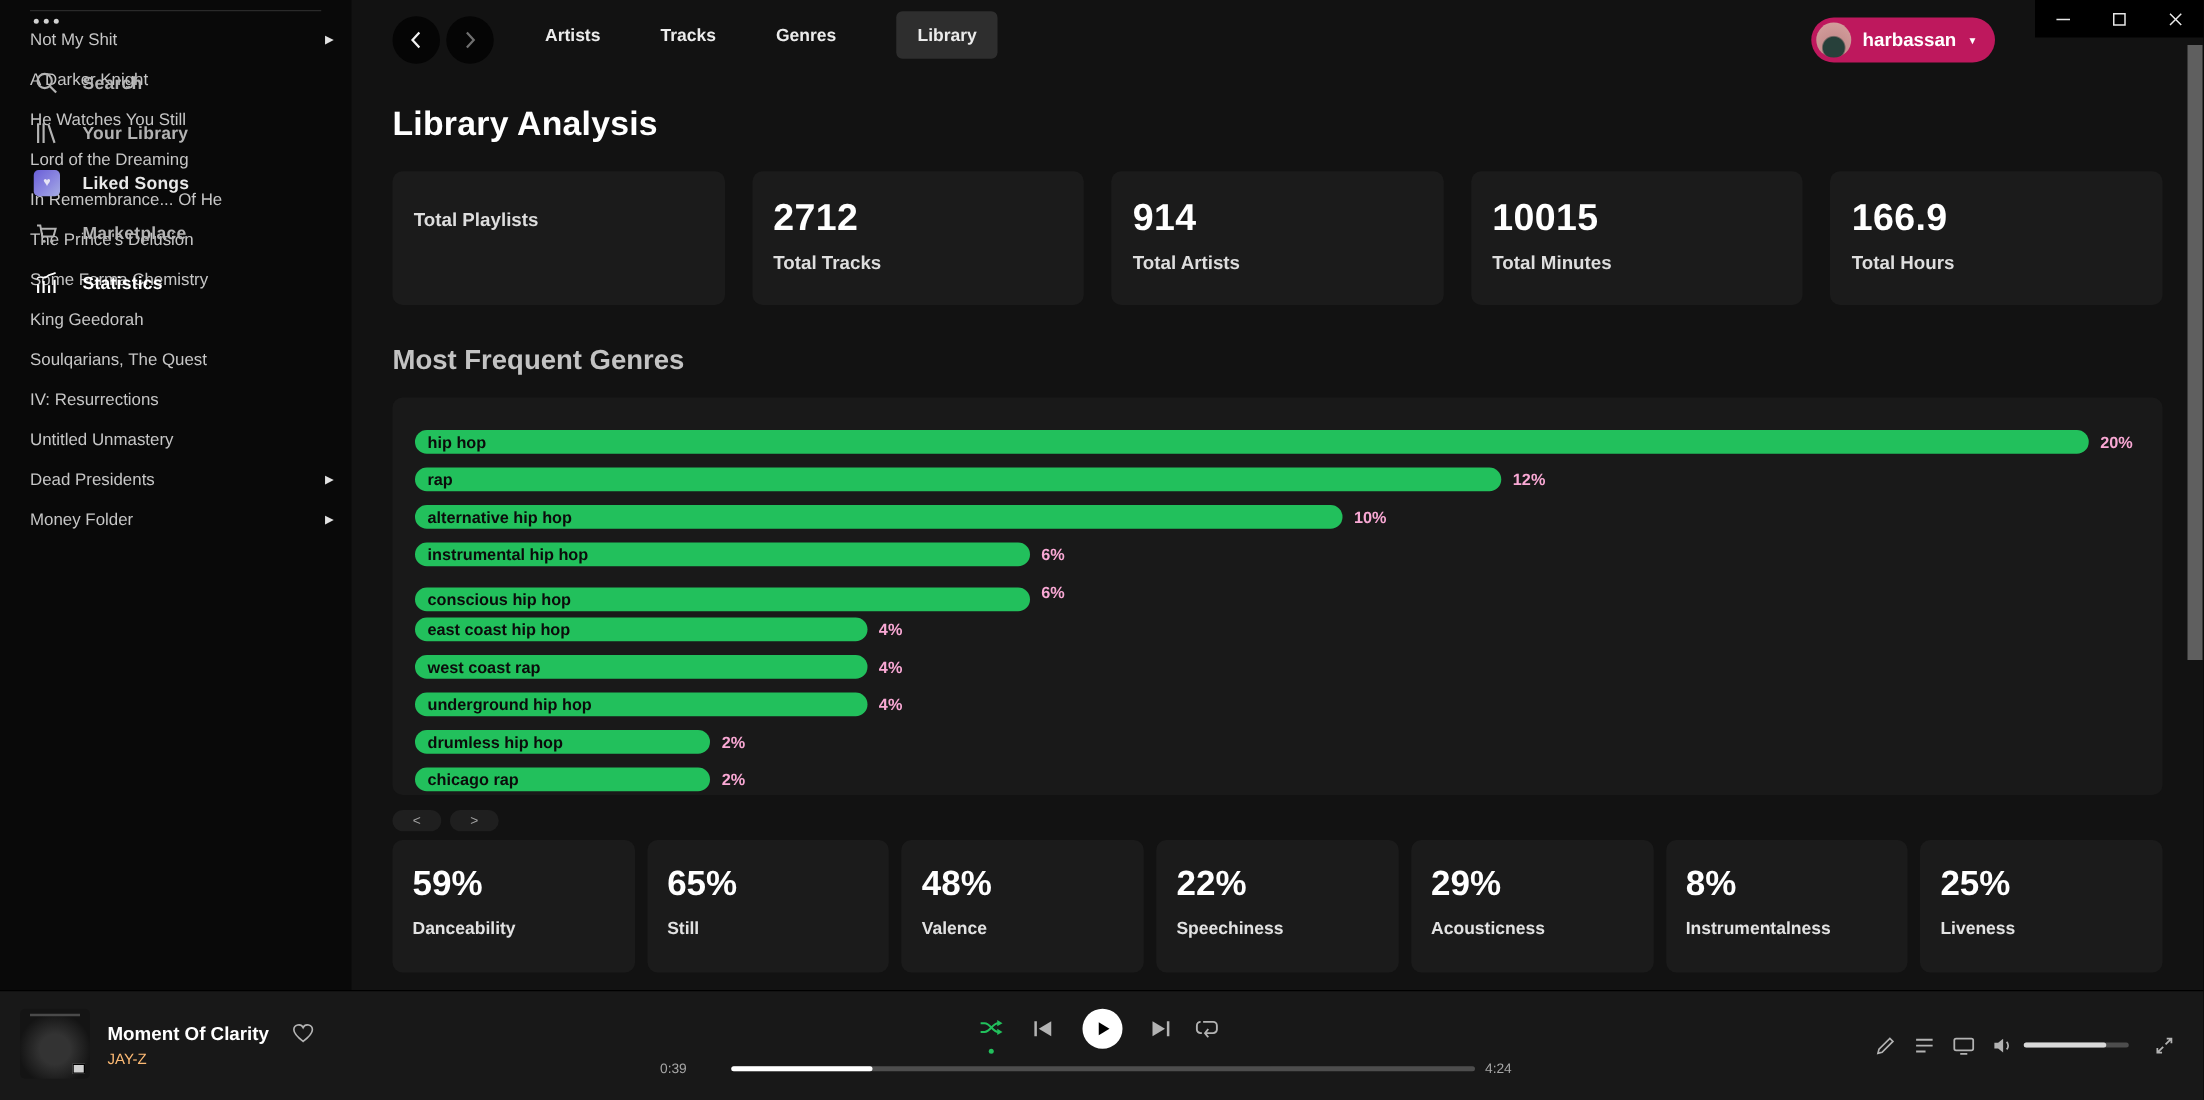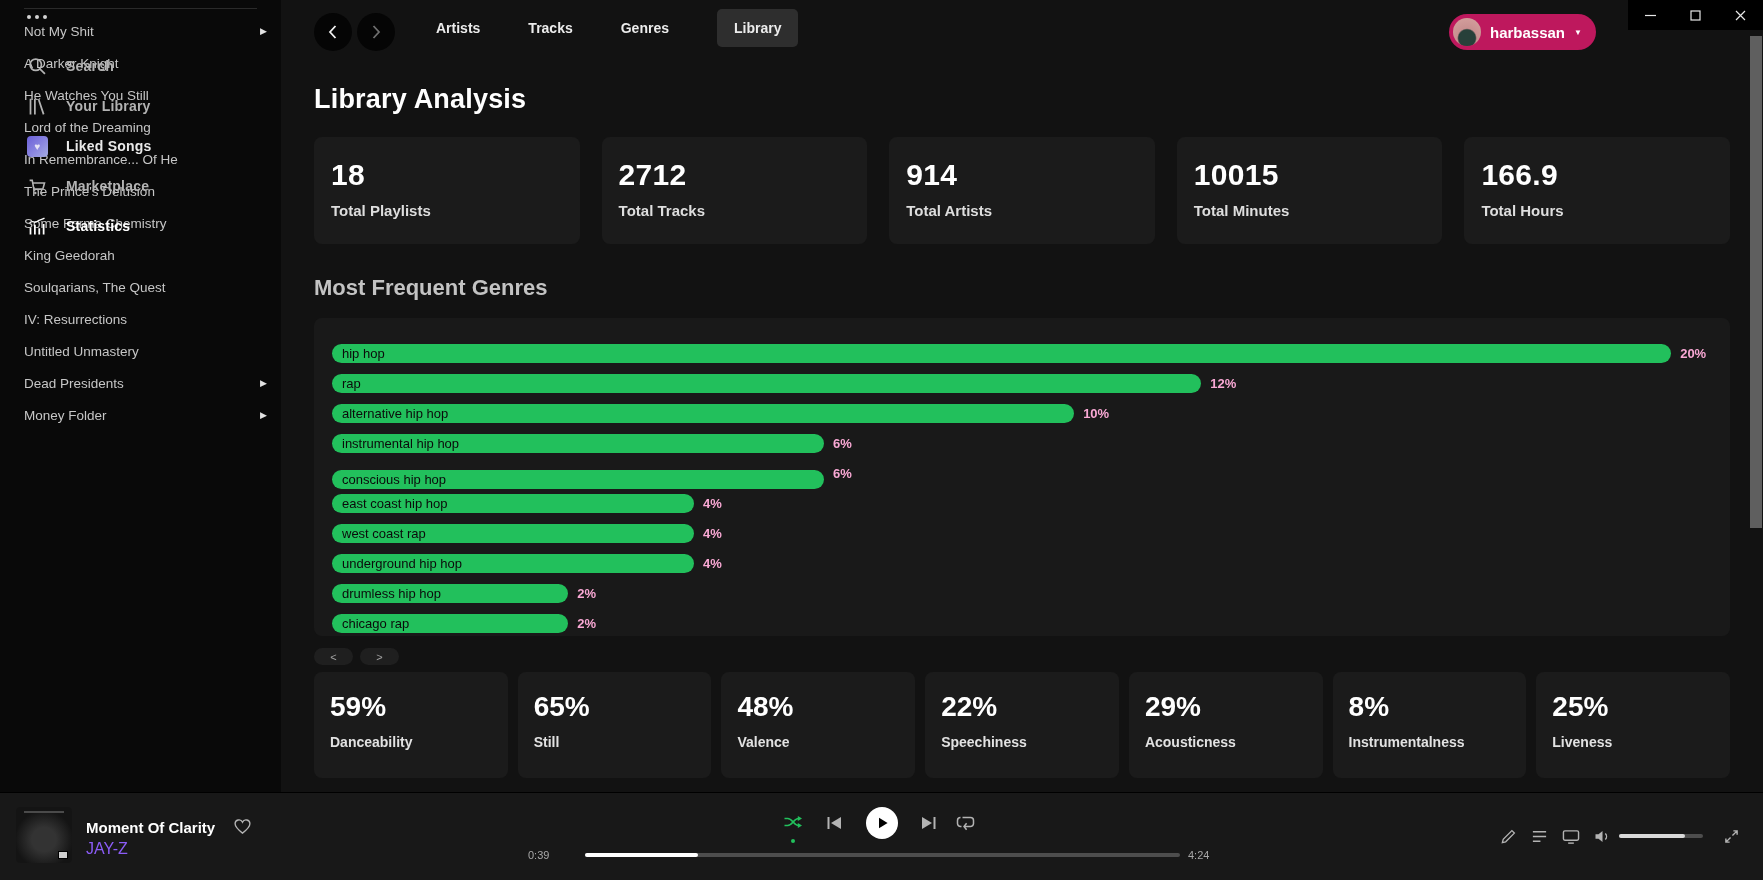--- a/index.html
+++ b/index.html
@@ -41,21 +41,21 @@
   h2.section-title { margin:31px 0 0 33px; font-size:22px; font-weight:800; color:#c3c3c3; }
 
   .stats-row { display:flex; gap:22px; margin:22px 33px 0 33px; }
   .stat-card { flex:1; height:107px; background:#1b1b1b; border-radius:8px; padding:21px 17px; }
   .stat-value { font-size:30px; font-weight:800; letter-spacing:.3px; }
   .stat-label { margin-top:10px; font-size:15px; font-weight:600; color:#dedede; }
 
   .chart-card { margin:17px 33px 0 33px; height:318px; background:#191919; border-radius:8px; padding:20px 16px 0 18px; }
   .genre-row { display:flex; align-items:center; height:30px; }
   .genre-bar { height:19px; border-radius:10px; background:#22c05c; display:flex; align-items:center; padding:0 10px; }
-  .genre-bar-label { font-size:13px; font-weight:400; color:#0b0b0b; white-space:nowrap; }
+  .genre-bar-label { font-size:13px; font-weight:700; color:#0b0b0b; white-space:nowrap; }
   .genre-pct { margin-left:9px; font-size:13px; font-weight:700; color:#f9a8d4; }
 
   .pager { display:flex; gap:7px; margin:12px 0 0 33px; }
   .pager-btn { width:39px; height:17px; border-radius:9px; background:#1f1f1f; color:#a2a2a2; font-size:11px; display:flex; align-items:center; justify-content:center; cursor:pointer; }
 
   .features-row { display:flex; gap:10px; margin:7px 33px 0 33px; }
   .feature-card { flex:1; height:106px; background:#1b1b1b; border-radius:8px; padding:19px 16px; }
   .feature-value { font-size:28px; font-weight:800; }
   .feature-label { margin-top:11px; font-size:14px; font-weight:600; color:#e2e2e2; }
 
@@ -63,21 +63,21 @@
   .winbar { position:absolute; right:0; top:0; width:135px; height:30px; background:#000; display:flex; z-index:30; }
   .wbtn { flex:1; display:flex; align-items:center; justify-content:center; color:#e8e8e8; cursor:pointer; }
   .scroll-thumb { position:absolute; right:1px; top:36px; width:12px; height:492px; background:#5f5f5f; z-index:29; cursor:pointer; }
 
   
   .player { position:absolute; left:0; top:792px; width:1763px; height:88px; background:#181818; border-top:1px solid #000; }
   .album-art { position:absolute; left:16px; top:14px; width:56px; height:56px; border-radius:4px; background:radial-gradient(circle at 50% 58%, #333 0 28%, #141414 68%); overflow:hidden; }
   .album-art .art-top { position:absolute; top:4px; left:8px; right:8px; height:2px; background:#4a4a4a; }
   .album-art .pa-box { position:absolute; right:4px; bottom:4px; width:10px; height:8px; background:#cfcfcf; border:1px solid #000; }
   .track-title { position:absolute; left:86px; top:26px; font-size:15px; font-weight:700; cursor:pointer; }
-  .track-artist { position:absolute; left:86px; top:47px; font-size:16px; color:#8b5cf6; cursor:pointer; }
+  .track-artist { position:absolute; left:86px; top:47px; font-size:12px; color:#fdba74; cursor:pointer; }
   .heart-btn { position:absolute; left:233px; top:24px; color:#b3b3b3; cursor:pointer; }
 
   .t-icon { position:absolute; color:#b3b3b3; cursor:pointer; }
   .shuffle { left:783px; top:20px; color:#22c05c; }
   .shuffle .dot { position:absolute; left:8px; top:26px; width:4px; height:4px; border-radius:50%; background:#22c05c; }
   .prev { left:827px; top:23px; }
   .playbtn { position:absolute; left:866px; top:14px; width:32px; height:32px; border-radius:50%; background:#fff; display:flex; align-items:center; justify-content:center; cursor:pointer; }
   .next { left:921px; top:23px; }
   .repeat { left:956px; top:21px; }
 
@@ -215,21 +215,20 @@
       <div class="avatar"></div>
       <span class="user-name">harbassan</span>
       <span class="caret">▼</span>
     </div>
   </div>
 
   <h1 class="page-title">Library Analysis</h1>
 
   <div class="stats-row" id="stats-row">
       <div class="stat-card">
-        <div class="stat-value">18</div>
         <div class="stat-label">Total Playlists</div>
       </div>
       <div class="stat-card">
         <div class="stat-value">2712</div>
         <div class="stat-label">Total Tracks</div>
       </div>
       <div class="stat-card">
         <div class="stat-value">914</div>
         <div class="stat-label">Total Artists</div>
       </div>

